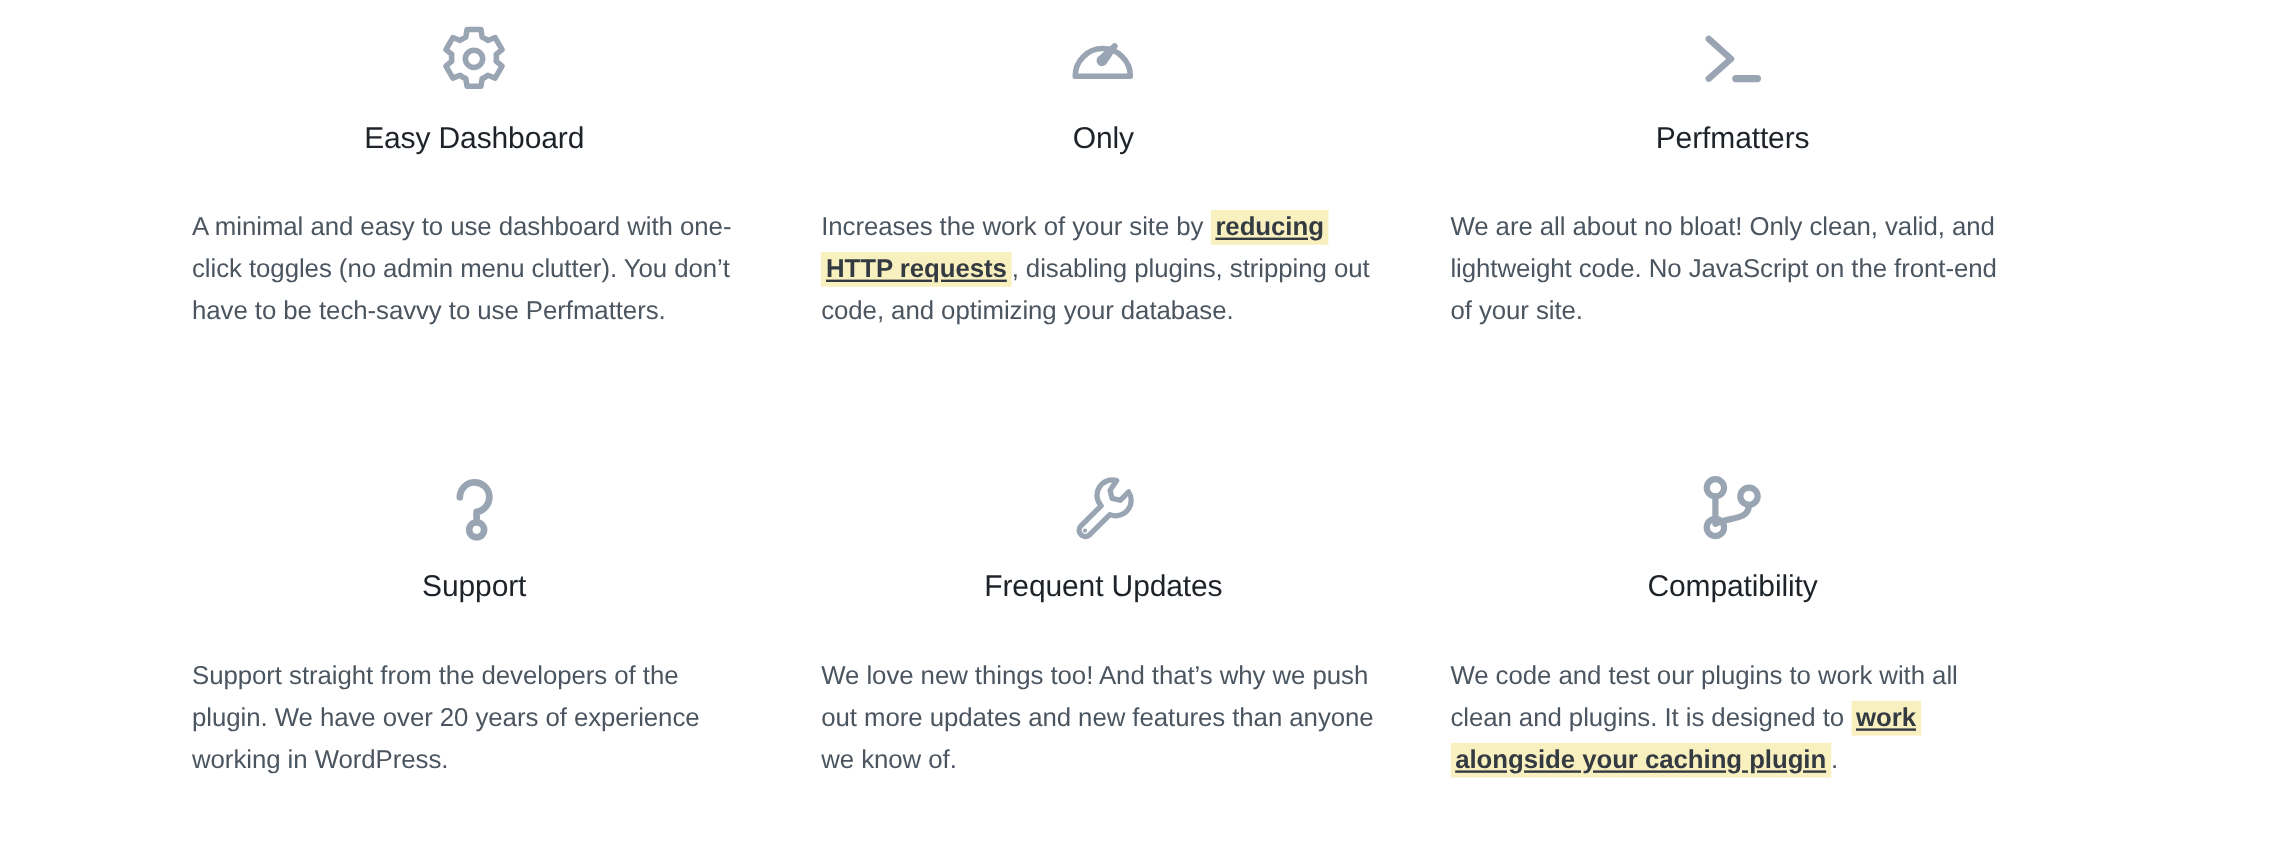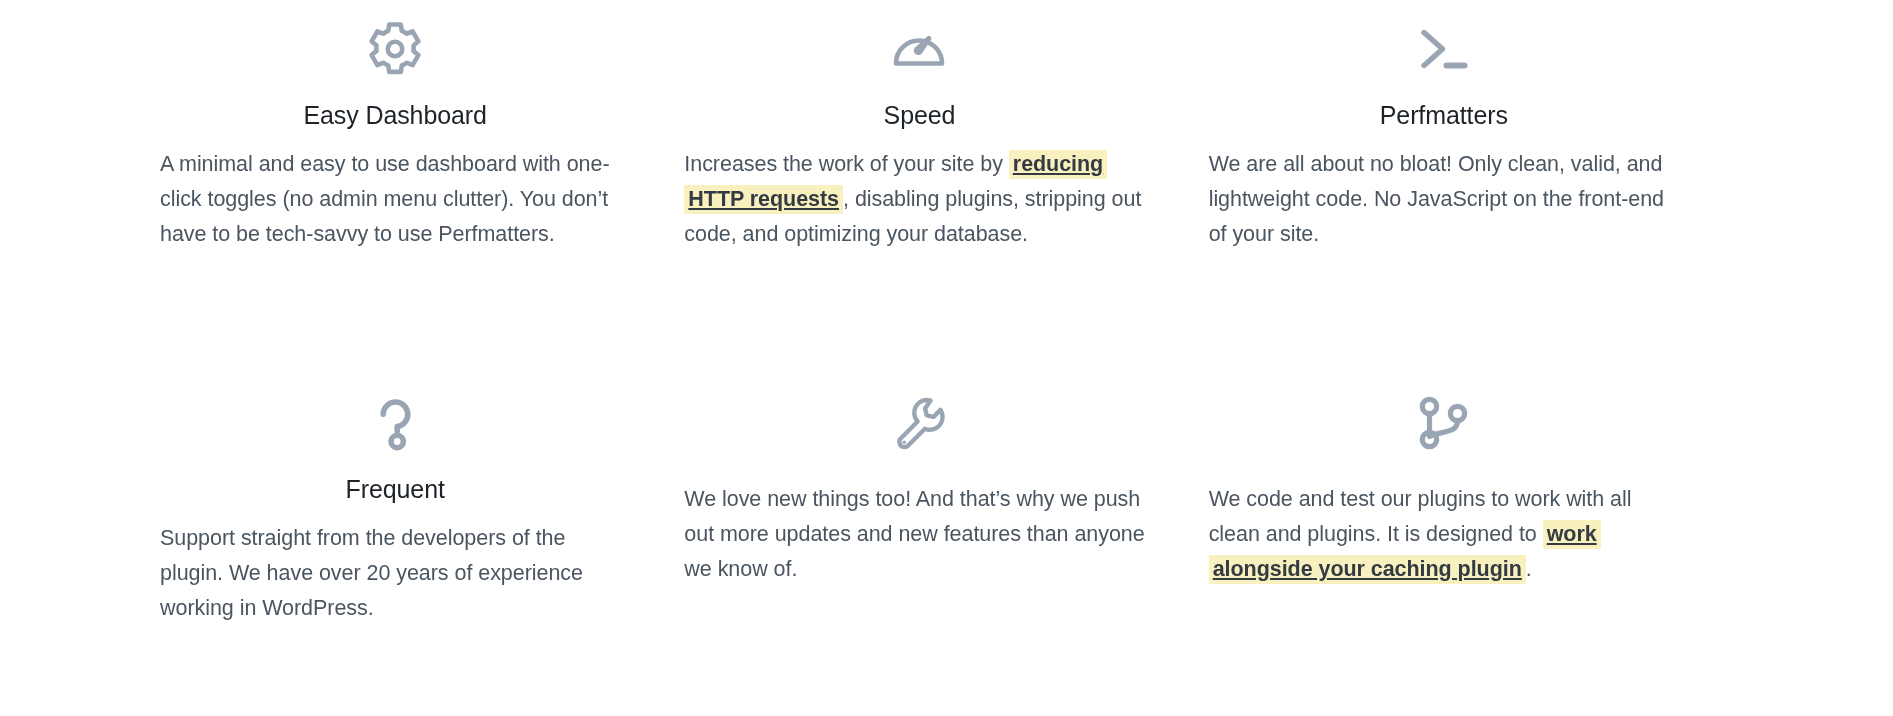--- a/index.html
+++ b/index.html
@@ -63,21 +63,21 @@
     font-weight:400;
     color:var(--heading-color);
     margin:8px 0 0 0;
     line-height:1.25;
     letter-spacing:-0.1px;
   }
   .feature-body{
     font-size:21.5px;
     line-height:1.62;
     color:var(--body-color);
-    margin:16px 0 0 0;
+    margin:41px 0 0 0;
     text-align:left;
     letter-spacing:-0.05px;
   }
   .hl{
     background:var(--highlight-bg);
     color:var(--highlight-text);
     font-weight:700;
     padding:2px 4px 3px 4px;
     box-decoration-break:clone;
     -webkit-box-decoration-break:clone;
@@ -100,21 +100,21 @@
     <p class="feature-body"><span>A minimal and easy to use dashboard with one-click toggles (no admin menu clutter). You don’t have to be tech-savvy to use Perfmatters.</span></p>
   </div>
 
   <div class="feature-cell">
     <div class="icon-wrap">
       <svg viewBox="0 0 64 64" aria-hidden="true">
         <path d="M9 46.5a23 23 0 1 1 46 0z"></path>
         <path class="solid" d="M40.3 19.4a2.6 2.6 0 0 1 3.6 3.7l-8.4 12.4a4.6 4.6 0 1 1-6.0-6.2z"></path>
       </svg>
     </div>
-    <h3 class="feature-title">Speed</h3>
+    <h3 class="feature-title">Only</h3>
     <p class="feature-body"><span>Increases the work of your site by </span><a class="hl" href="#">reducing HTTP requests</a><span>, disabling plugins, stripping out code, and optimizing your database.</span></p>
   </div>
 
   <div class="feature-cell">
     <div class="icon-wrap">
       <svg viewBox="0 0 64 64" aria-hidden="true">
         <path d="M12 15.5 30.5 32 12 48.5" stroke-width="5.4"></path>
         <path d="M34.5 48.5h18" stroke-width="6"></path>
       </svg>
     </div>
@@ -122,40 +122,42 @@
     <p class="feature-body"><span>We are all about no bloat! Only clean, valid, and lightweight code. No JavaScript on the front-end of your site.</span></p>
   </div>
 
   <div class="feature-cell row-2">
     <div class="icon-wrap">
       <svg viewBox="0 0 64 64" aria-hidden="true">
         <path d="M20.2 23.3a12.3 12.3 0 1 1 14.0 12.2v5.1" stroke-width="5.6"></path>
         <circle cx="34.2" cy="50.5" r="6.2" stroke-width="5.6"></circle>
       </svg>
     </div>
-    <h3 class="feature-title">Frequent</h3>
+    <h3 class="feature-title">Support</h3>
     <p class="feature-body"><span>Support straight from the developers of the plugin. We have over 20 years of experience working in WordPress.</span></p>
   </div>
 
   <div class="feature-cell row-2">
     <div class="icon-wrap">
       <svg viewBox="0 0 64 64" aria-hidden="true">
         <path d="M43.6 9.5a12.8 12.8 0 0 0-13.0 21.0L13.4 47.7a5.2 5.2 0 0 0 7.3 7.3l17.2-17.2a12.8 12.8 0 0 0 15.6-18.9l-7.0 7.0-6.8-1.6-1.6-6.8z" stroke-width="4.4"></path>
         <circle class="solid" cx="17.2" cy="51.2" r="1.7"></circle>
       </svg>
     </div>
+    <h3 class="feature-title">Frequent Updates</h3>
     <p class="feature-body"><span>We love new things too! And that’s why we push out more updates and new features than anyone we know of.</span></p>
   </div>
 
   <div class="feature-cell row-2">
     <div class="icon-wrap">
       <svg viewBox="0 0 64 64" aria-hidden="true">
         <circle cx="17.5" cy="15.5" r="7.2" stroke-width="5.2"></circle>
         <circle cx="17.5" cy="48.5" r="7.2" stroke-width="5.2"></circle>
         <circle cx="45.5" cy="22.5" r="7.2" stroke-width="5.2"></circle>
         <path d="M17.5 22.7v18.6" stroke-width="5.2"></path>
         <path d="M17.5 45.5c11-6 28-2.5 28-15.8" stroke-width="5.2"></path>
       </svg>
     </div>
+    <h3 class="feature-title">Compatibility</h3>
     <p class="feature-body"><span>We code and test our plugins to work with all clean and plugins. It is designed to </span><a class="hl" href="#">work alongside your caching plugin</a><span>.</span></p>
   </div>
 
 </div>
 
 </body></html>

